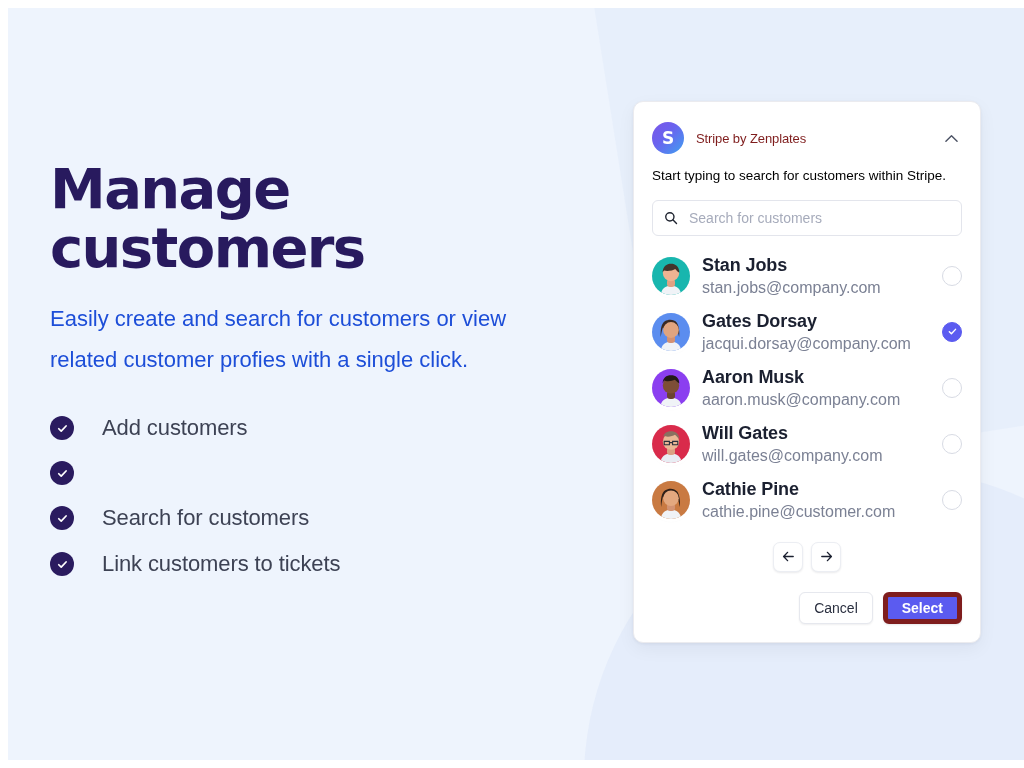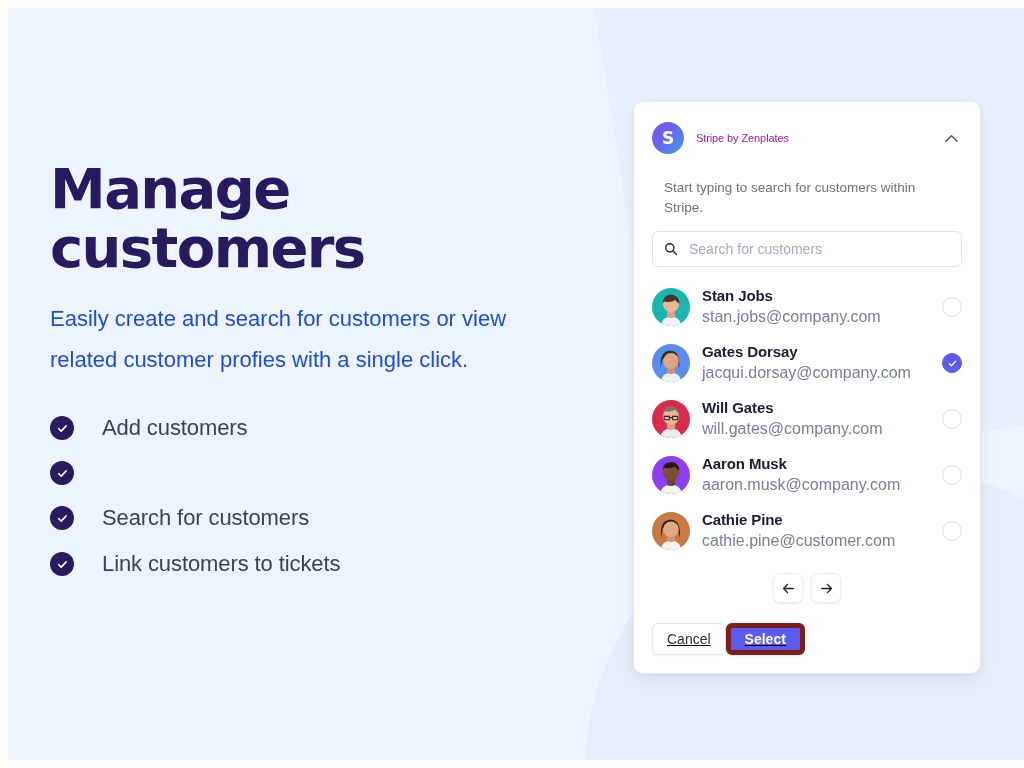--- a/index.html
+++ b/index.html
@@ -146,22 +146,22 @@
     align-items: center;
     justify-content: center;
     font-weight: 700;
     font-size: 17px;
     flex: 0 0 auto;
     font-family: "DejaVu Sans", sans-serif;
   }
 
   .app-name {
     flex: 1 1 auto;
-    font-size: 11px;
-    color: #a21caf;
+    font-size: 13px;
+    color: #7f1d1d;
     letter-spacing: -0.1px;
   }
 
   .collapse-btn {
     width: 22px;
     height: 22px;
     display: flex;
     align-items: center;
     justify-content: center;
     background: transparent;
@@ -172,24 +172,24 @@
 
   .section-title {
     margin: 10px 0 4px 0;
     font-size: 17px;
     font-weight: 700;
     color: #1b2030;
     letter-spacing: -0.2px;
   }
 
   .section-desc {
-    margin: 12px;
+    margin: 0;
     font-size: 13.5px;
     line-height: 1.45;
-    color: #737373;
+    color: #000000;
   }
 
   .search-wrap {
     margin-top: 14px;
     display: flex;
     align-items: center;
     gap: 9px;
     height: 36px;
     border: 1px solid #e3e5ec;
     border-radius: 6px;
@@ -231,21 +231,21 @@
     border-radius: 50%;
     overflow: hidden;
     box-shadow: 0 0 0 3px #ffffff, 0 1px 3px rgba(20,24,40,.18);
   }
   .avatar .av-bg { position:absolute; inset:0; }
   .avatar svg { position: absolute; inset: 0; }
 
   .cust-text { flex: 1 1 auto; min-width: 0; }
 
   .cust-name {
-    font-size: 15px;
+    font-size: 18px;
     font-weight: 700;
     color: #1b2030;
     line-height: 1.35;
     letter-spacing: -0.1px;
     white-space: nowrap;
     text-align: right;
   }
   .cust-email {
     font-size: 16px;
     color: #7b8194;
@@ -287,23 +287,23 @@
     box-shadow: 0 1px 2px rgba(22,27,48,.09);
     display: flex;
     align-items: center;
     justify-content: center;
     cursor: pointer;
     padding: 0;
   }
 
   .card-actions {
     display: flex;
-    justify-content: flex-start;
+    justify-content: flex-end;
+    gap: 10px;
     margin-top: 20px;
-    text-decoration: underline;
   }
 
   .btn {
     font-size: 14px;
     font-family: "Liberation Sans", sans-serif;
     border-radius: 6px;
     padding: 0 14px;
     height: 32px;
     cursor: pointer;
     line-height: 1;
@@ -423,54 +423,54 @@
           </span>
           <span class="cust-text">
             <span class="cust-name">Gates Dorsay</span>
             <span class="cust-email">jacqui.dorsay@company.com</span>
           </span>
           <span class="radio selected">
             <svg width="11" height="11" viewBox="0 0 16 16">
               <path d="M3.4 8.3l3 3 6-6.4" fill="none" stroke="#ffffff" stroke-width="2.1" stroke-linecap="round" stroke-linejoin="round"></path>
             </svg>
           </span>
+        </div>
+
+        <div class="customer-row">
+          <span class="avatar">
+            <span class="av-bg" style="background:#8b3ff0"></span>
+            <svg viewBox="0 0 38 38" width="38" height="38">
+              <path d="M8.5 38c0-6 5-9.4 10.5-9.4S29.5 32 29.5 38z" fill="#f0f3f7"></path>
+              <rect x="15" y="22" width="8" height="8" rx="3" fill="#6b4330"></rect>
+              <circle cx="19" cy="16.4" r="8.2" fill="#7d4e36"></circle>
+              <path d="M10.7 14.4c0-5.6 3.6-8.2 8.3-8.2s8.3 2.6 8.3 8.2c-2-1-3.2-3-4.6-3.6-2.3 1.6-8.6 1.9-10.6.7-.6.8-1 1.8-1.4 2.9z" fill="#231a17"></path>
+            </svg>
+          </span>
+          <span class="cust-text">
+            <span class="cust-name">Aaron Musk</span>
+            <span class="cust-email">aaron.musk@company.com</span>
+          </span>
+          <span class="radio"></span>
         </div>
 
         <div class="customer-row">
           <span class="avatar">
             <span class="av-bg" style="background:#d92b4b"></span>
             <svg viewBox="0 0 38 38" width="38" height="38">
               <path d="M8.5 38c0-6.4 5-9.8 10.5-9.8S29.5 31.6 29.5 38z" fill="#e9edf3"></path>
               <rect x="15" y="22" width="8" height="8" rx="3" fill="#dba183"></rect>
               <circle cx="19" cy="16.6" r="8.2" fill="#eab795"></circle>
               <path d="M10.7 14c.4-5.4 3.8-7.8 8.3-7.8s8 2.4 8.3 7.8c-1.8-1.4-3-3.4-4.4-4.2-2.4 2-9 2.4-11.1 1-.4 1-.8 2-1.1 3.2z" fill="#8a7060"></path>
               <path d="M12.2 16.4h5.2v3.4h-5.2zM20.6 16.4h5.2v3.4h-5.2z" fill="none" stroke="#2a2f3c" stroke-width="1.1"></path>
               <path d="M17.4 17.6h3.2" stroke="#2a2f3c" stroke-width="1.1"></path>
             </svg>
           </span>
           <span class="cust-text">
             <span class="cust-name">Will Gates</span>
             <span class="cust-email">will.gates@company.com</span>
-          </span>
-          <span class="radio"></span>
-        </div>
-
-        <div class="customer-row">
-          <span class="avatar">
-            <span class="av-bg" style="background:#8b3ff0"></span>
-            <svg viewBox="0 0 38 38" width="38" height="38">
-              <path d="M8.5 38c0-6 5-9.4 10.5-9.4S29.5 32 29.5 38z" fill="#f0f3f7"></path>
-              <rect x="15" y="22" width="8" height="8" rx="3" fill="#6b4330"></rect>
-              <circle cx="19" cy="16.4" r="8.2" fill="#7d4e36"></circle>
-              <path d="M10.7 14.4c0-5.6 3.6-8.2 8.3-8.2s8.3 2.6 8.3 8.2c-2-1-3.2-3-4.6-3.6-2.3 1.6-8.6 1.9-10.6.7-.6.8-1 1.8-1.4 2.9z" fill="#231a17"></path>
-            </svg>
-          </span>
-          <span class="cust-text">
-            <span class="cust-name">Aaron Musk</span>
-            <span class="cust-email">aaron.musk@company.com</span>
           </span>
           <span class="radio"></span>
         </div>
 
         <div class="customer-row">
           <span class="avatar">
             <span class="av-bg" style="background:#c97a42"></span>
             <svg viewBox="0 0 38 38" width="38" height="38">
               <path d="M9 38c0-6 4.6-9.6 10-9.6S29 32 29 38z" fill="#f0f3f7"></path>
               <rect x="15" y="22" width="8" height="8" rx="3" fill="#d39373"></rect>

